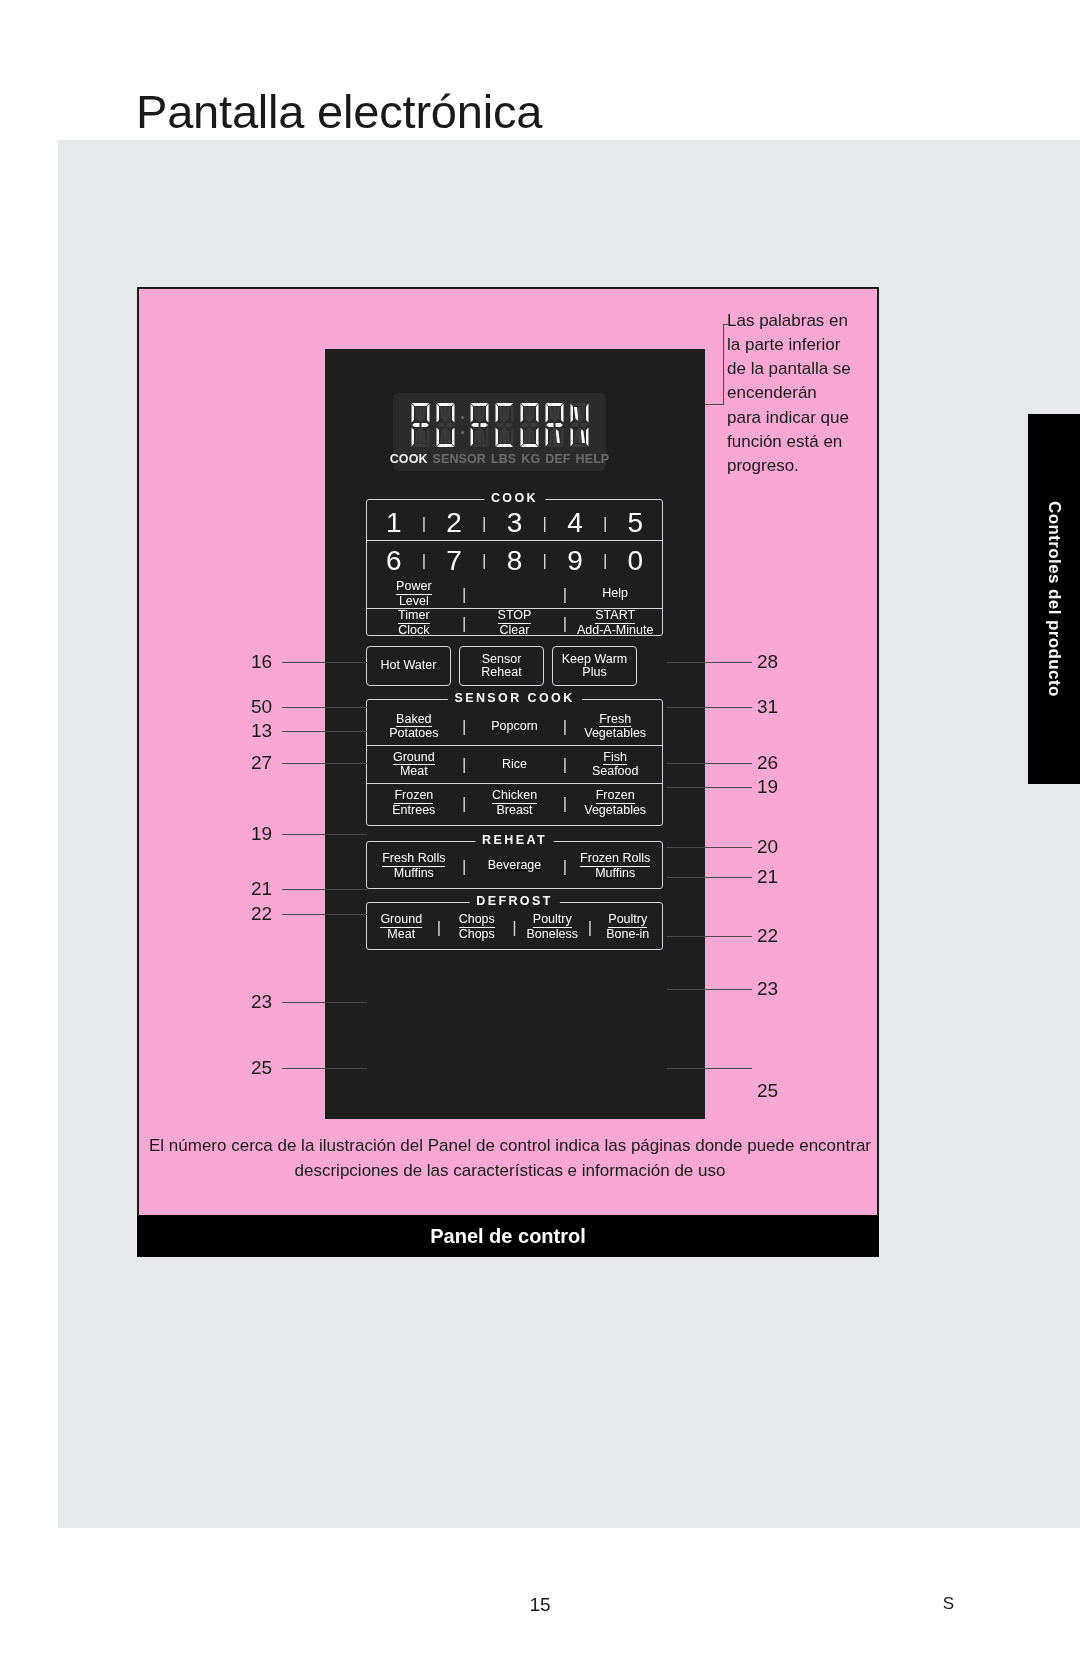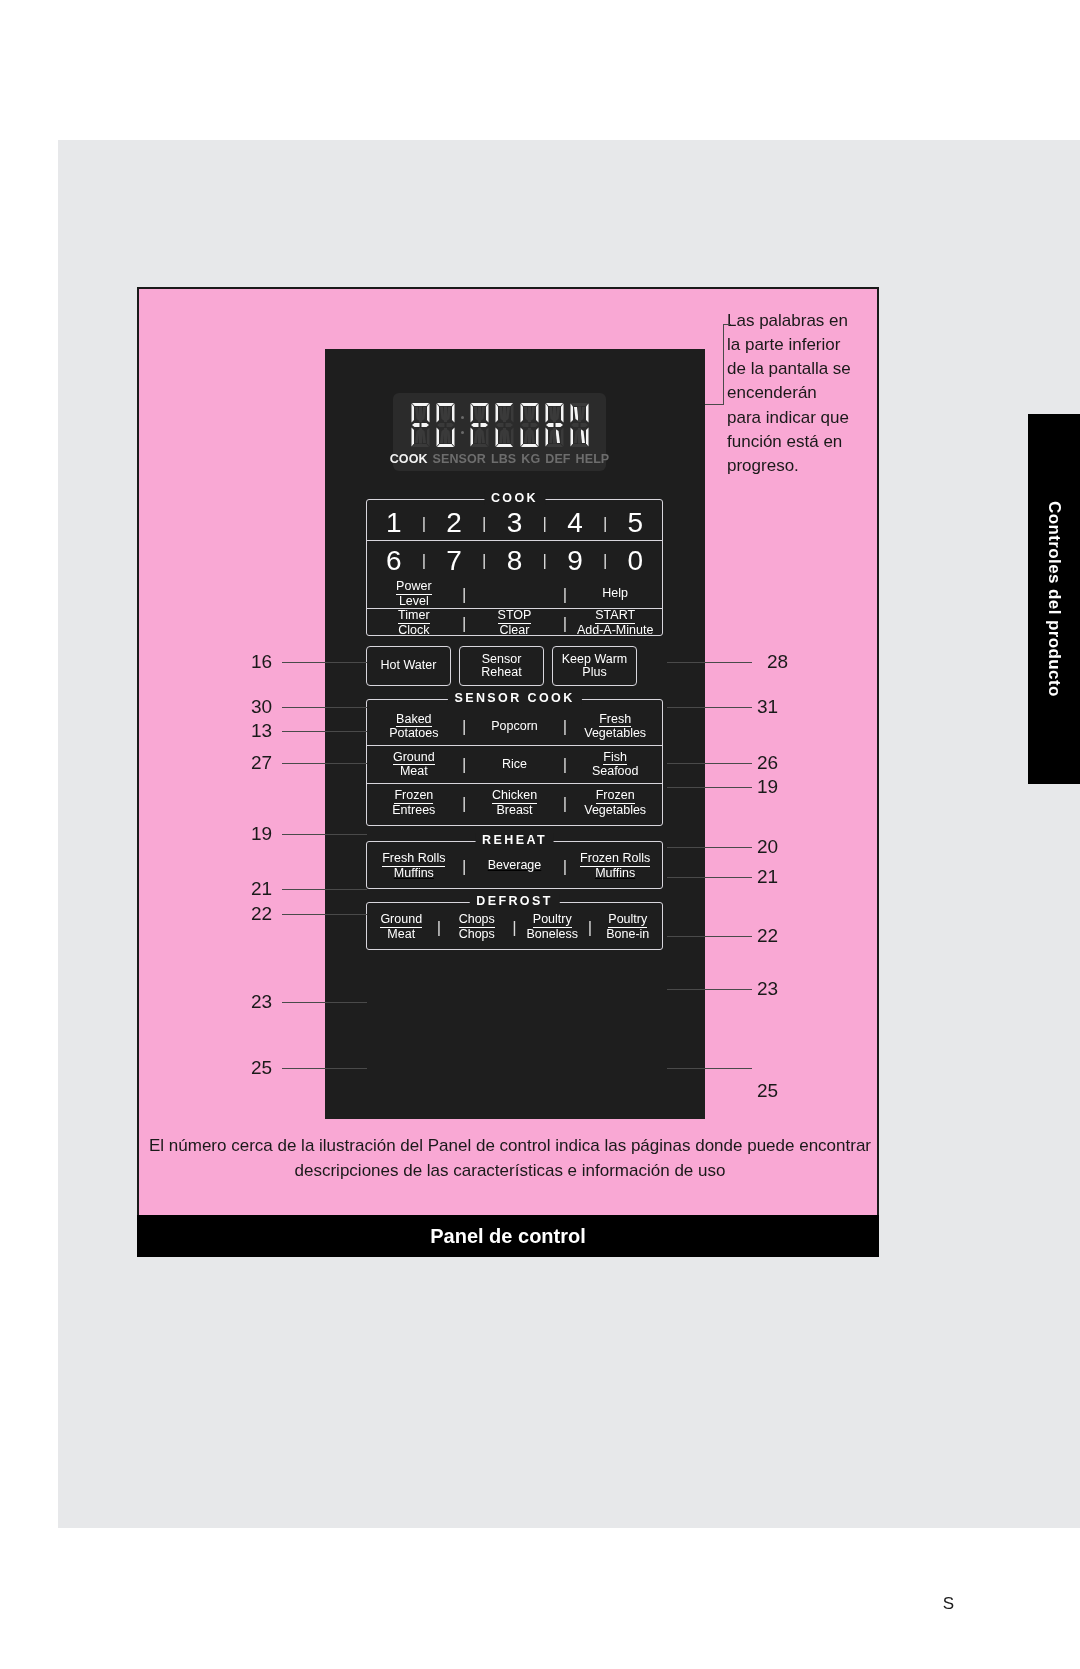--- a/index.html
+++ b/index.html
@@ -250,20 +250,21 @@
   }
 </style>
 </head>
 <body>
 
 <div id="page">
 
   <div class="grey-band"></div>
   <div class="white-left"></div>
 
+  <div class="page-title">Pantalla electrónica</div>
 
   <div class="side-tab"></div>
   <div class="side-tab-label">Controles del producto</div>
 
   <div class="figure-panel">
 
     <div class="callout">Las palabras en la parte inferior de la pantalla se encenderán para indicar que función está en progreso.</div>
 
     <div class="lline lh" style="left:424px; top:115px; width:160px;"></div>
     <div class="lline lv" style="left:584px; top:35px; height:81px;"></div>
@@ -531,21 +532,21 @@
               <span class="key key-two key-ul"><span class="top">Poultry</span><span class="bot">Bone-in</span></span>
             </div>
           </div>
       </div>
     </div>
 
     <div class="lline lh" style="left:143px; top:373px; width:85px;"></div>
     <div class="num" style="left:112px; top:362px;">16</div>
 
     <div class="lline lh" style="left:143px; top:418px; width:85px;"></div>
-    <div class="num" style="left:112px; top:407px;">30</div>
+    <div class="num" style="left:112px; top:407px;">50</div>
 
     <div class="lline lh" style="left:143px; top:442px; width:85px;"></div>
     <div class="num" style="left:112px; top:431px;">13</div>
 
     <div class="lline lh" style="left:143px; top:474px; width:85px;"></div>
     <div class="num" style="left:112px; top:463px;">27</div>
 
     <div class="lline lh" style="left:143px; top:545px; width:85px;"></div>
     <div class="num" style="left:112px; top:534px;">19</div>
 
@@ -555,21 +556,21 @@
     <div class="lline lh" style="left:143px; top:625px; width:85px;"></div>
     <div class="num" style="left:112px; top:614px;">22</div>
 
     <div class="lline lh" style="left:143px; top:713px; width:85px;"></div>
     <div class="num" style="left:112px; top:702px;">23</div>
 
     <div class="lline lh" style="left:143px; top:779px; width:85px;"></div>
     <div class="num" style="left:112px; top:768px;">25</div>
 
     <div class="lline lh" style="left:528px; top:373px; width:85px;"></div>
-    <div class="num" style="left:618px; top:362px;margin-left:10px;">28</div>
+    <div class="num" style="left:618px; top:362px;">28</div>
 
     <div class="lline lh" style="left:528px; top:418px; width:85px;"></div>
     <div class="num" style="left:618px; top:407px;">31</div>
 
     <div class="lline lh" style="left:528px; top:474px; width:85px;"></div>
     <div class="num" style="left:618px; top:463px;">26</div>
 
     <div class="lline lh" style="left:528px; top:498px; width:85px;"></div>
     <div class="num" style="left:618px; top:487px;">19</div>
 
@@ -586,14 +587,15 @@
     <div class="num" style="left:618px; top:689px;">23</div>
 
     <div class="lline lh" style="left:528px; top:779px; width:85px;"></div>
     <div class="num" style="left:618px; top:791px;">25</div>
 
     <div class="fig-caption">El número cerca de la ilustración del Panel de control indica las páginas donde puede encontrar descripciones de las características e información de uso</div>
   </div>
 
   <div class="black-bar">Panel de control</div>
 
+  <div class="footer-page">15</div>
   <div class="footer-s">S</div>
 </div>
 
 </body></html>

